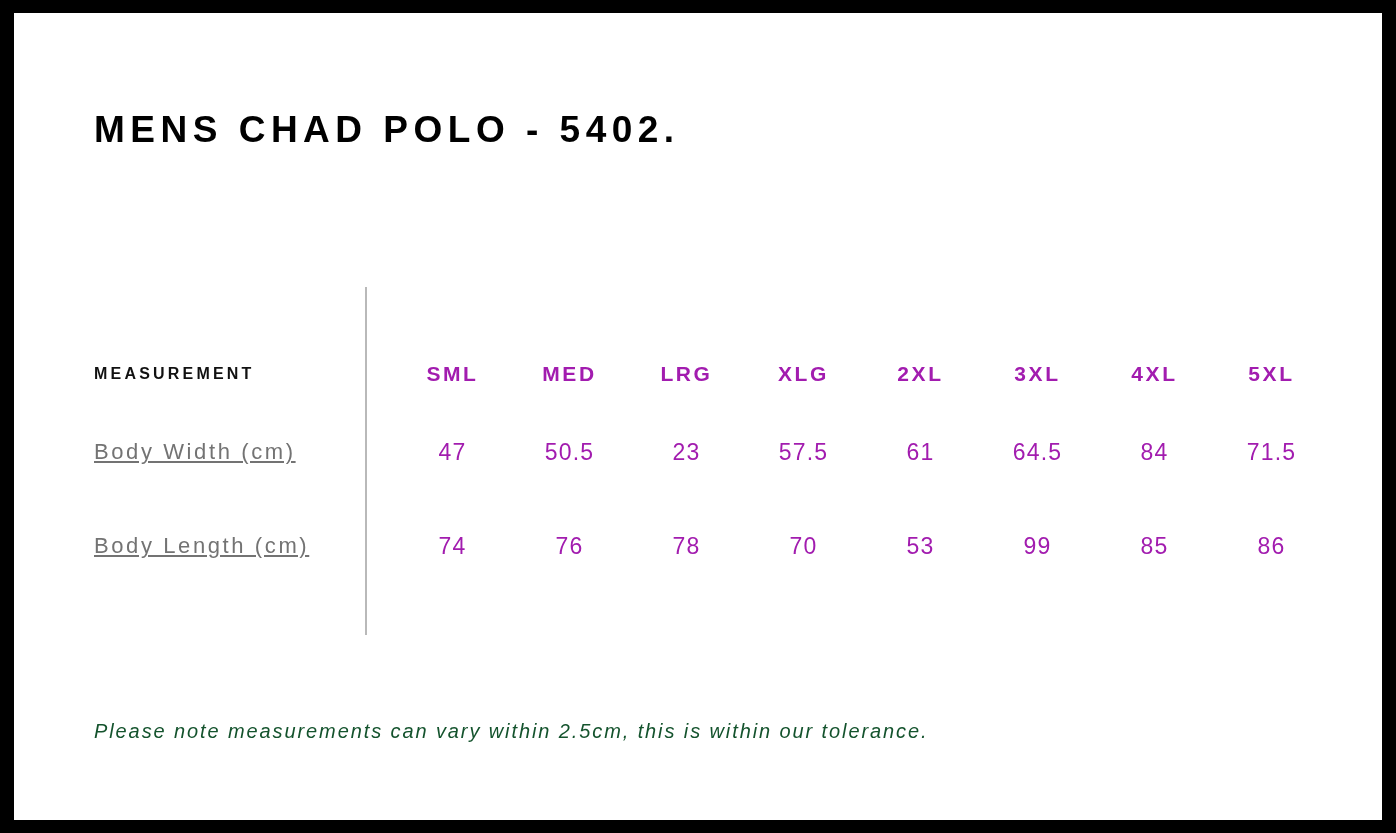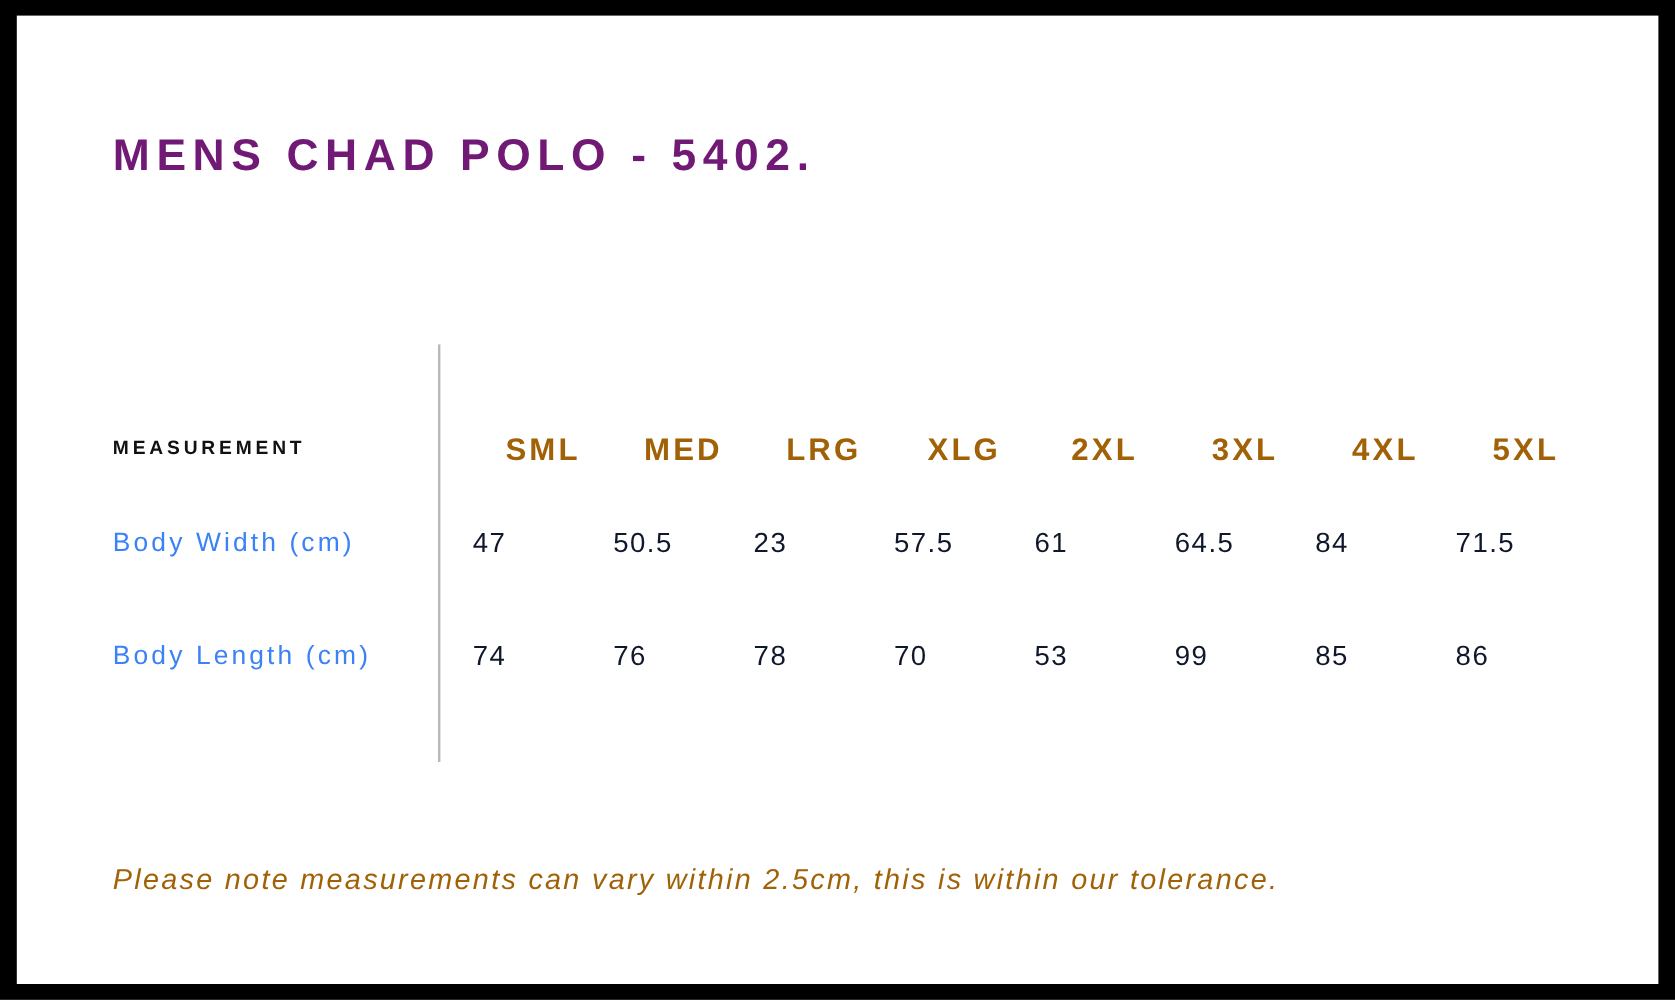--- a/index.html
+++ b/index.html
@@ -22,21 +22,21 @@
     background: #ffffff;
     box-sizing: border-box;
   }
   .title {
     position: absolute;
     left: 80px;
     top: 96px;
     font-size: 37px;
     font-weight: bold;
     letter-spacing: 5.5px;
-    color: #701a75;
+    color: #000000;
     white-space: nowrap;
   }
 
   
   .v-divider {
     position: absolute;
     left: 351px;
     top: 274px;
     width: 2px;
     height: 348px;
@@ -73,48 +73,50 @@
   .th-measurement {
     text-align: left;
     font-size: 16px;
     font-weight: bold;
     letter-spacing: 3.2px;
     color: #111111;
     white-space: nowrap;
   }
   .th-size {
     text-align: center;
-    font-size: 26px;
+    font-size: 21px;
     font-weight: bold;
     letter-spacing: 2.6px;
-    color: #a16207;
+    color: #a21caf;
   }
   .td-label {
     text-align: left;
     font-size: 22px;
     font-weight: normal;
     letter-spacing: 2.6px;
-    color: #3b82f6;
+    color: #737373;
     white-space: nowrap;
+    text-decoration: underline;
   }
   .td-value {
+    text-align: center;
     font-size: 23px;
     font-weight: normal;
     letter-spacing: 1.2px;
-    color: #0f172a;
+    color: #a21caf;
   }
 
   .note {
     position: absolute;
     left: 80px;
     top: 707px;
-    font-size: 24px;
+    font-size: 20px;
     font-style: italic;
     letter-spacing: 1.9px;
-    color: #a16207;
+    color: #14532d;
     white-space: nowrap;
   }
 </style>
 </head>
 <body>
 
 <div class="page">
 
   <div class="title">MENS CHAD POLO - 5402.</div>
 

